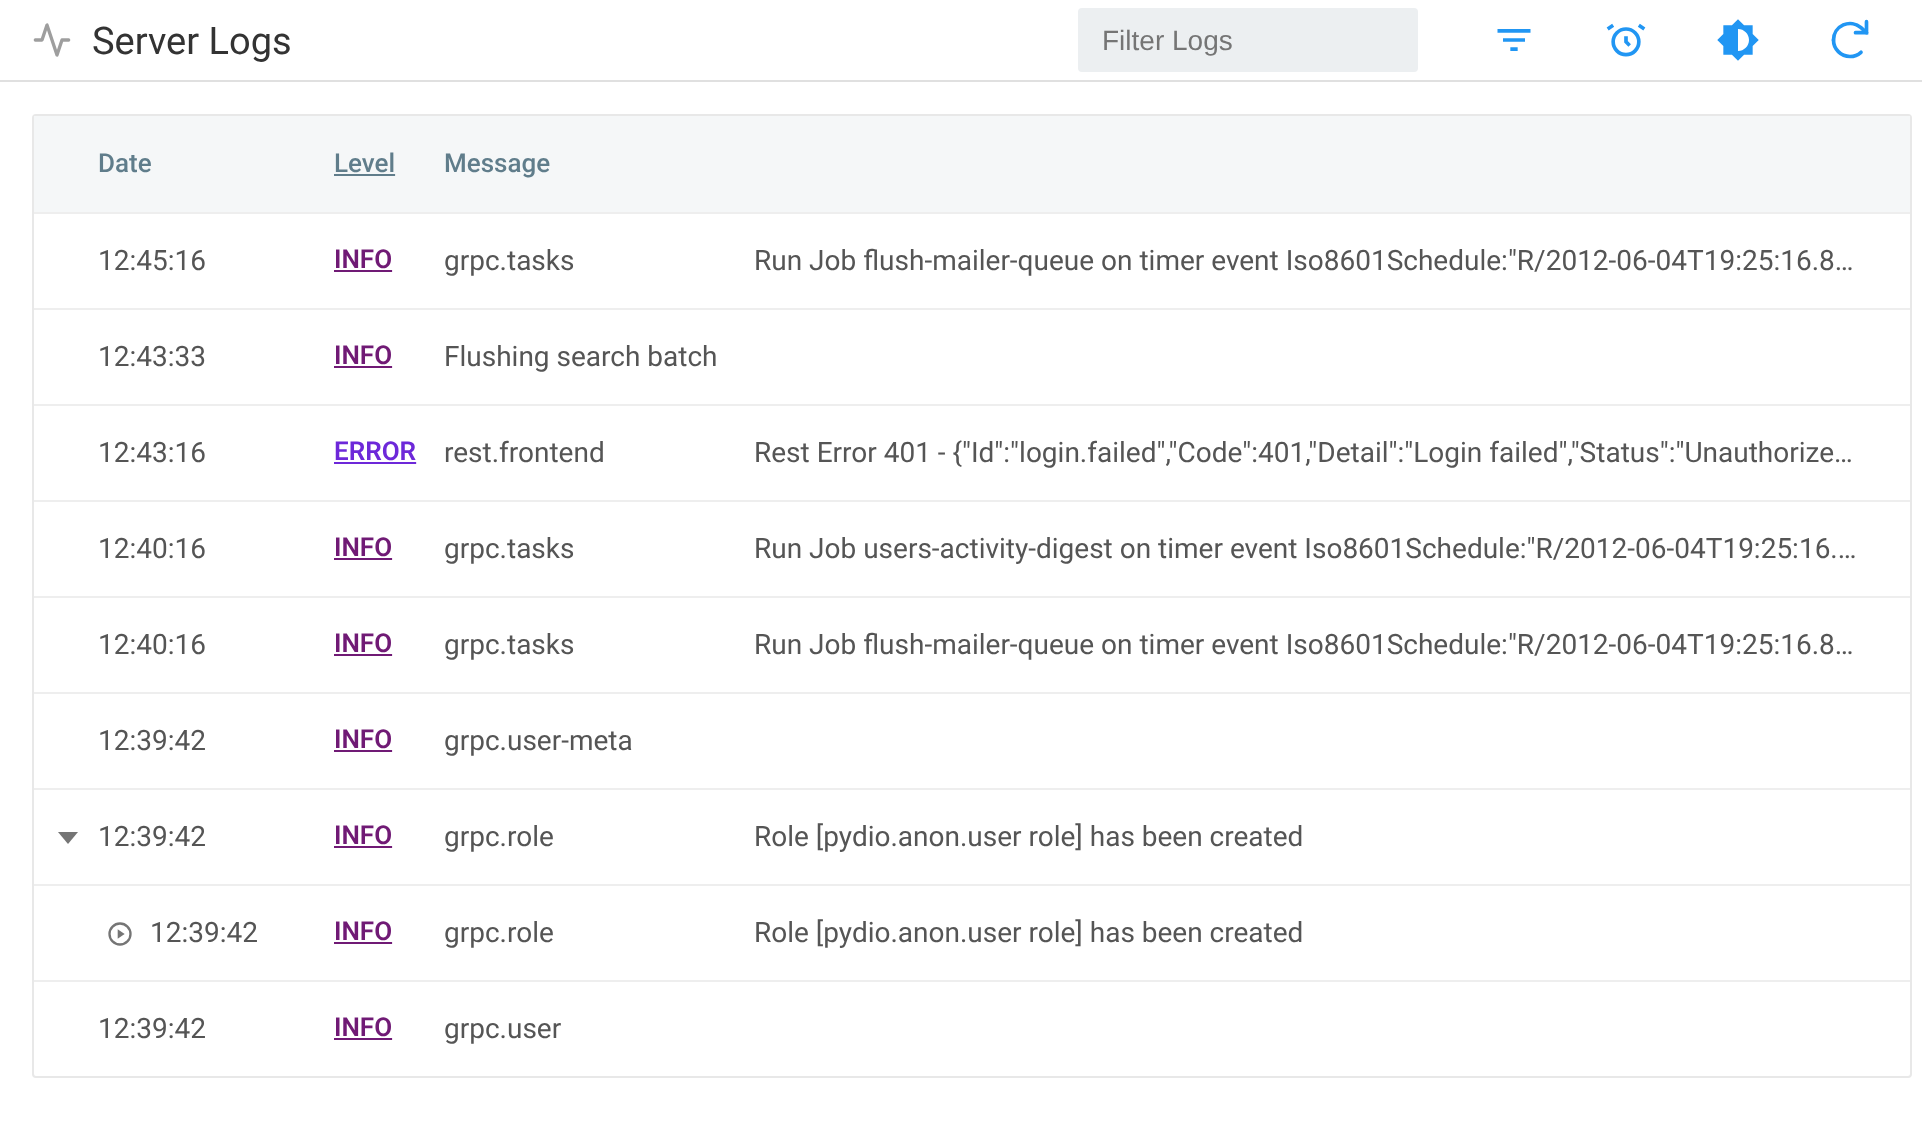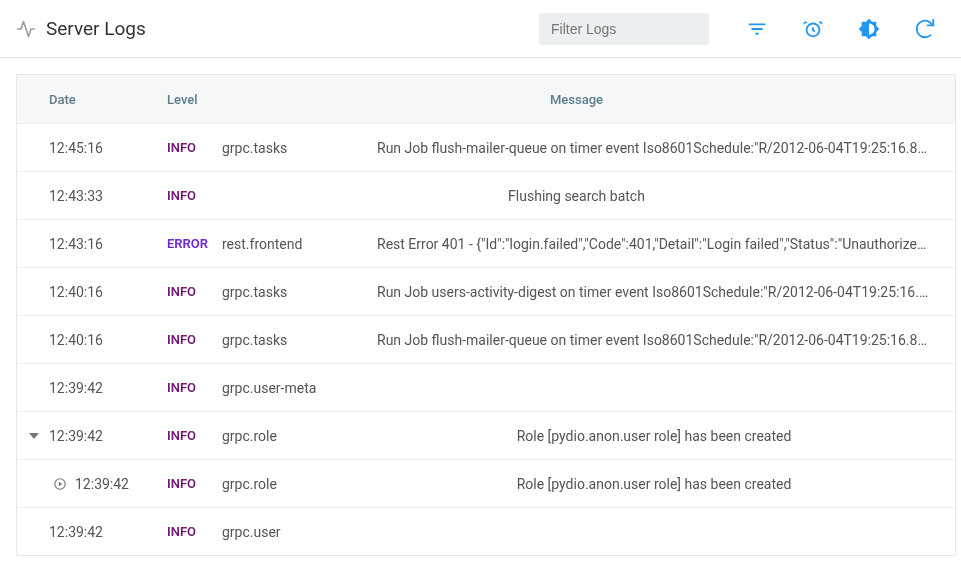--- a/index.html
+++ b/index.html
@@ -9,21 +9,21 @@
       color: #333;
       width: 961px;
       height: 561px;
       overflow: hidden;
     }
     .header {
       display: flex;
       align-items: center;
       justify-content: space-between;
       padding: 0 16px;
-      height: 58px;
+      height: 41px;
       border-bottom: 1px solid #e0e0e0;
     }
     .header-left {
       display: flex;
       align-items: center;
       gap: 10px;
     }
     .logo-icon {
       color: #9e9e9e;
       display: flex;
@@ -89,29 +89,28 @@
       align-items: center;
       padding: 0 16px 0 32px;
       height: 48px;
       border-top: 1px solid #eeeeee;
       font-size: 14px;
       color: #555;
       position: relative;
       cursor: pointer;
     }
     .col-date { width: 118px; flex-shrink: 0; }
-    .col-level { width: 55px; flex-shrink: 0; }
+    .col-level { width: 55px; flex-shrink: 0; text-decoration: underline; }
     .col-service { width: 155px; flex-shrink: 0; }
     .col-message {
       flex: 1;
       white-space: nowrap;
       overflow: hidden;
       text-overflow: ellipsis;
       padding-right: 8px;
-      text-align: center;
     }
     .level-INFO { color: #701a75; font-weight: 600; font-size: 13px; }
     .level-ERROR { color: #6d28d9; font-weight: 600; font-size: 13px; }
     .row-icon {
       position: absolute;
       left: 12px;
       top: 50%;
       transform: translateY(-50%);
       color: #757575;
       display: flex;

